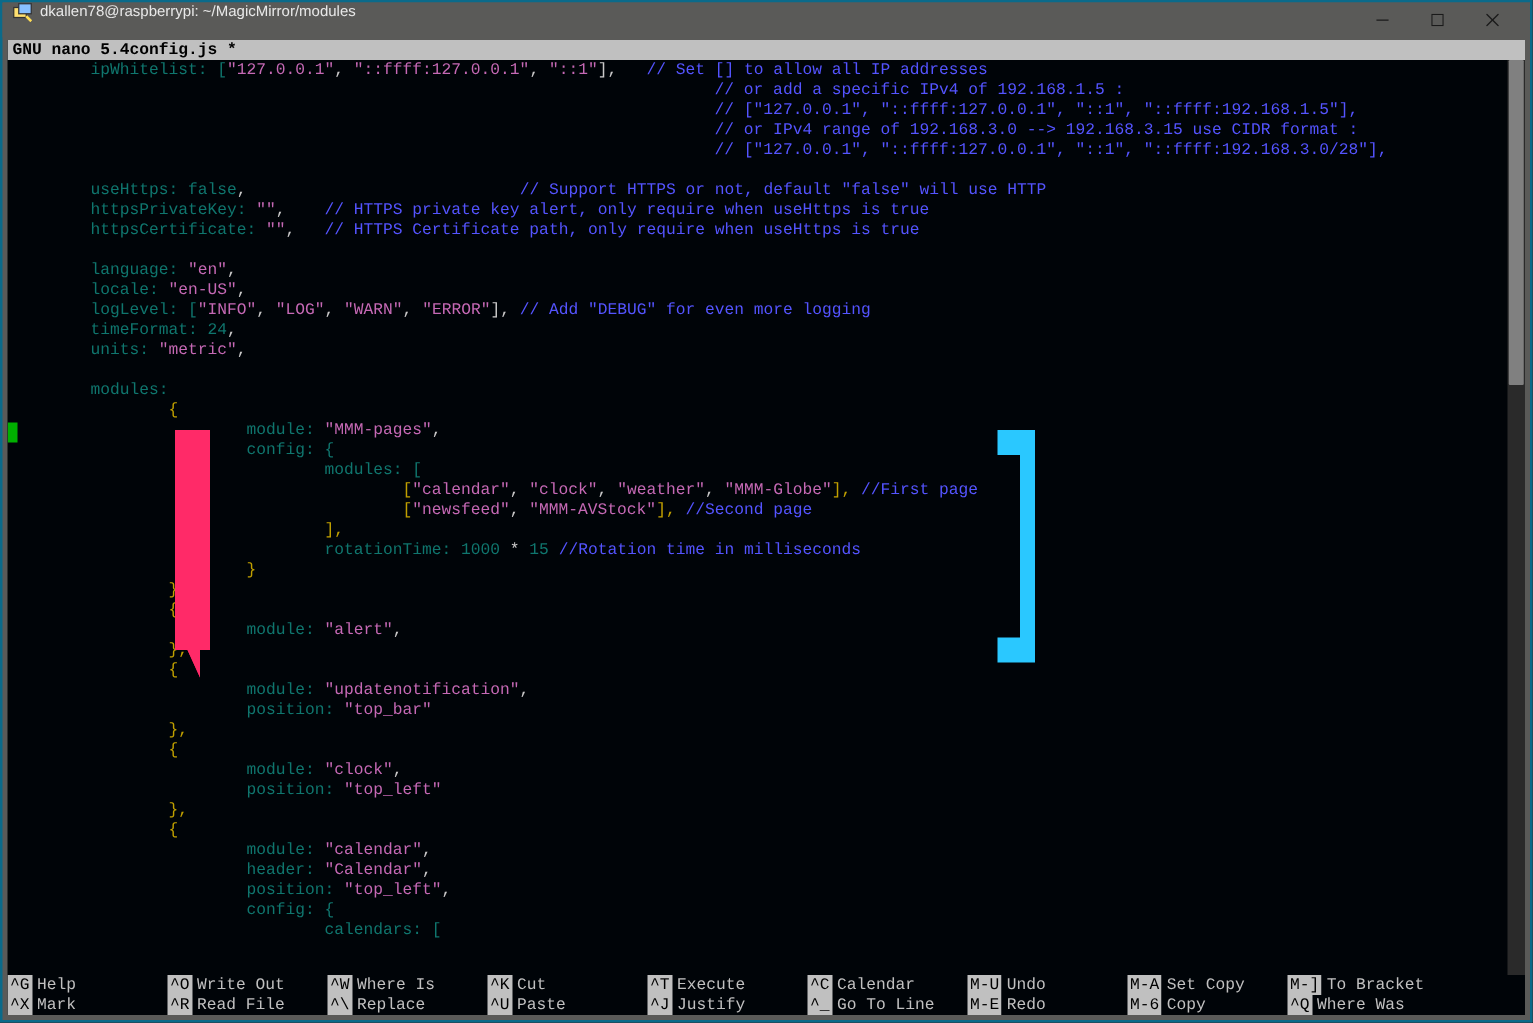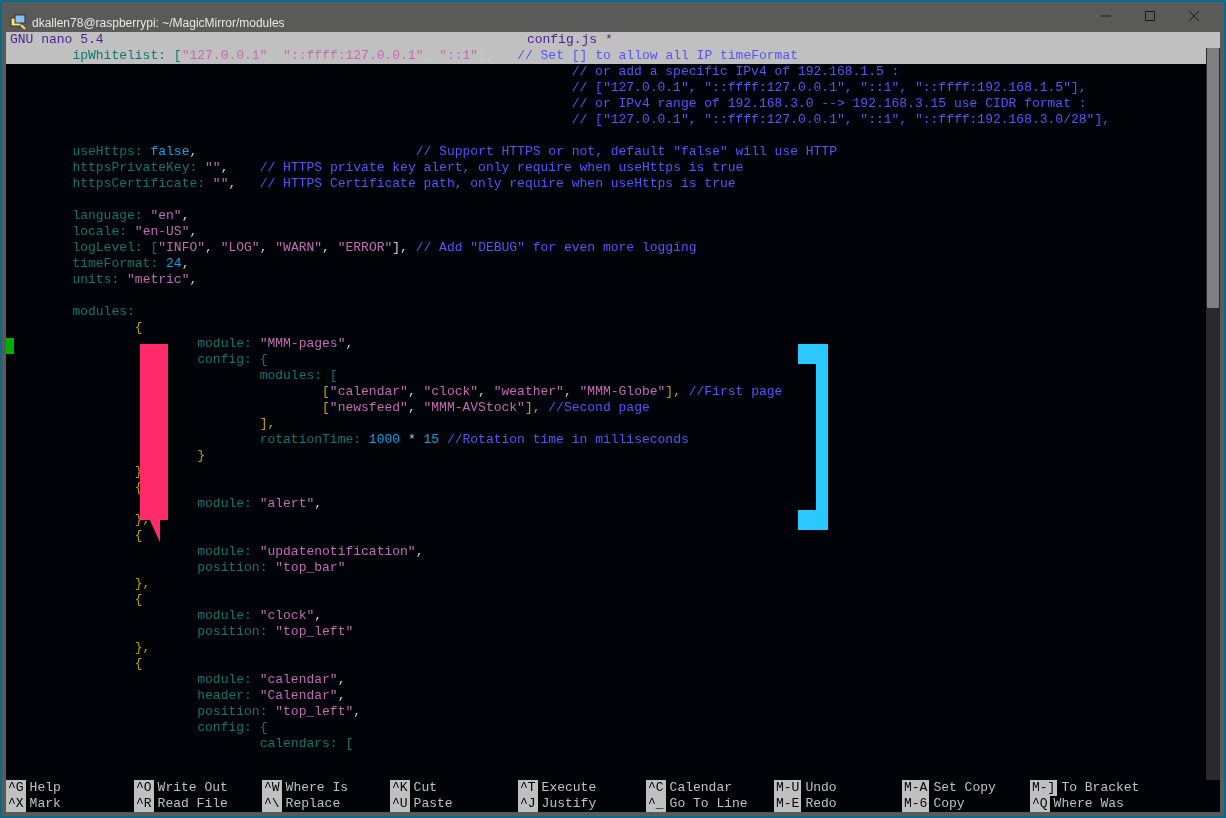--- a/index.html
+++ b/index.html
@@ -17,21 +17,21 @@
     border: 2px solid #0a6a8a;
     width: 1226px;
     height: 818px;
     position: relative;
     background: #5a5a58;
   }
   .title-bar {
     height: 28px;
     background: #5a5a58;
     display: flex;
-    align-items: flex-end;
+    align-items: flex-start;
     padding: 0 8px;
     color: #e8e8e8;
     font-family: Tahoma, sans-serif;
     font-size: 12px;
   }
   .putty-icon {
     width: 16px; height: 16px;
     margin-right: 6px;
     display: flex; align-items: center; justify-content: center;
   }
@@ -44,29 +44,29 @@
     cursor: pointer;
   }
   .terminal-wrap {
     position: absolute;
     top: 30px; left: 4px; right: 4px; bottom: 4px;
     background: #000408;
     overflow: hidden;
   }
   .nano-header {
     background: #c0c0c0;
-    color: #4c1d95;
+    color: #000000;
     display: flex;
-    height: 32px;
+    height: 16px;
     line-height: 16px;
     padding: 0 4px;
-    font-weight: normal;
+    font-weight: bold;
   }
   .nano-header .left { flex: 0 0 auto; }
-  .nano-header .center { flex: 1; text-align: center; }
+  .nano-header .center { flex: 1; text-align: left; }
   .nano-header .right { flex: 0 0 180px; }
   .code-area {
     position: absolute;
     top: 16px; left: 0; right: 14px; bottom: 32px;
     white-space: pre;
     line-height: 16px;
     padding-left: 4px;
     color: #c0c0c0;
     overflow: hidden;
   }
@@ -90,21 +90,21 @@
     font-size: 13px;
   }
   .footer-row { display: flex; height: 16px; line-height: 16px; }
   .fkey { background: #c0c0c0; color: #000; padding: 0 2px; margin-right: 4px; }
   .fcell { width: 128px; display: flex; align-items: center; }
 
   
   .cy { color: #0f766e; }   
   .mg { color: #c569b5; }   
   .bl { color: #5454ff; }   
-  .gr { color: #0ea5e9; }   
+  .gr { color: #0f766e; }   
   .yl { color: #c0a000; }   
   .wh { color: #c8c8c8; }
 
   .green-cursor {
     position: absolute;
     left: 0px;
     top: 290px;
     width: 8px; height: 16px;
     background: #00b000;
   }
@@ -156,21 +156,21 @@
   </div>
 
   <div class="terminal-wrap">
 
     <div class="nano-header">
       <span class="left">GNU nano  5.4</span>
       <span class="center">config.js *</span>
       <span class="right"></span>
     </div>
 
-    <div class="code-area"><span class="cy">        ipWhitelist: [</span><span class="mg">"127.0.0.1"</span><span class="wh">, </span><span class="mg">"::ffff:127.0.0.1"</span><span class="wh">, </span><span class="mg">"::1"</span><span class="wh">],   </span><span class="bl">// Set [] to allow all IP timeFormat</span>
+    <div class="code-area"><span class="cy">        ipWhitelist: [</span><span class="mg">"127.0.0.1"</span><span class="wh">, </span><span class="mg">"::ffff:127.0.0.1"</span><span class="wh">, </span><span class="mg">"::1"</span><span class="wh">],   </span><span class="bl">// Set [] to allow all IP addresses</span>
 <span class="bl">                                                                        // or add a specific IPv4 of 192.168.1.5 :</span>
 <span class="bl">                                                                        // ["127.0.0.1", "::ffff:127.0.0.1", "::1", "::ffff:192.168.1.5"],</span>
 <span class="bl">                                                                        // or IPv4 range of 192.168.3.0 --&gt; 192.168.3.15 use CIDR format :</span>
 <span class="bl">                                                                        // ["127.0.0.1", "::ffff:127.0.0.1", "::1", "::ffff:192.168.3.0/28"],</span>
 
 <span class="cy">        useHttps: </span><span class="gr">false</span><span class="wh">,                            </span><span class="bl">// Support HTTPS or not, default "false" will use HTTP</span>
 <span class="cy">        httpsPrivateKey: </span><span class="mg">""</span><span class="wh">,    </span><span class="bl">// HTTPS private key alert, only require when useHttps is true</span>
 <span class="cy">        httpsCertificate: </span><span class="mg">""</span><span class="wh">,   </span><span class="bl">// HTTPS Certificate path, only require when useHttps is true</span>
 
 <span class="cy">        language: </span><span class="mg">"en"</span><span class="wh">,</span>

